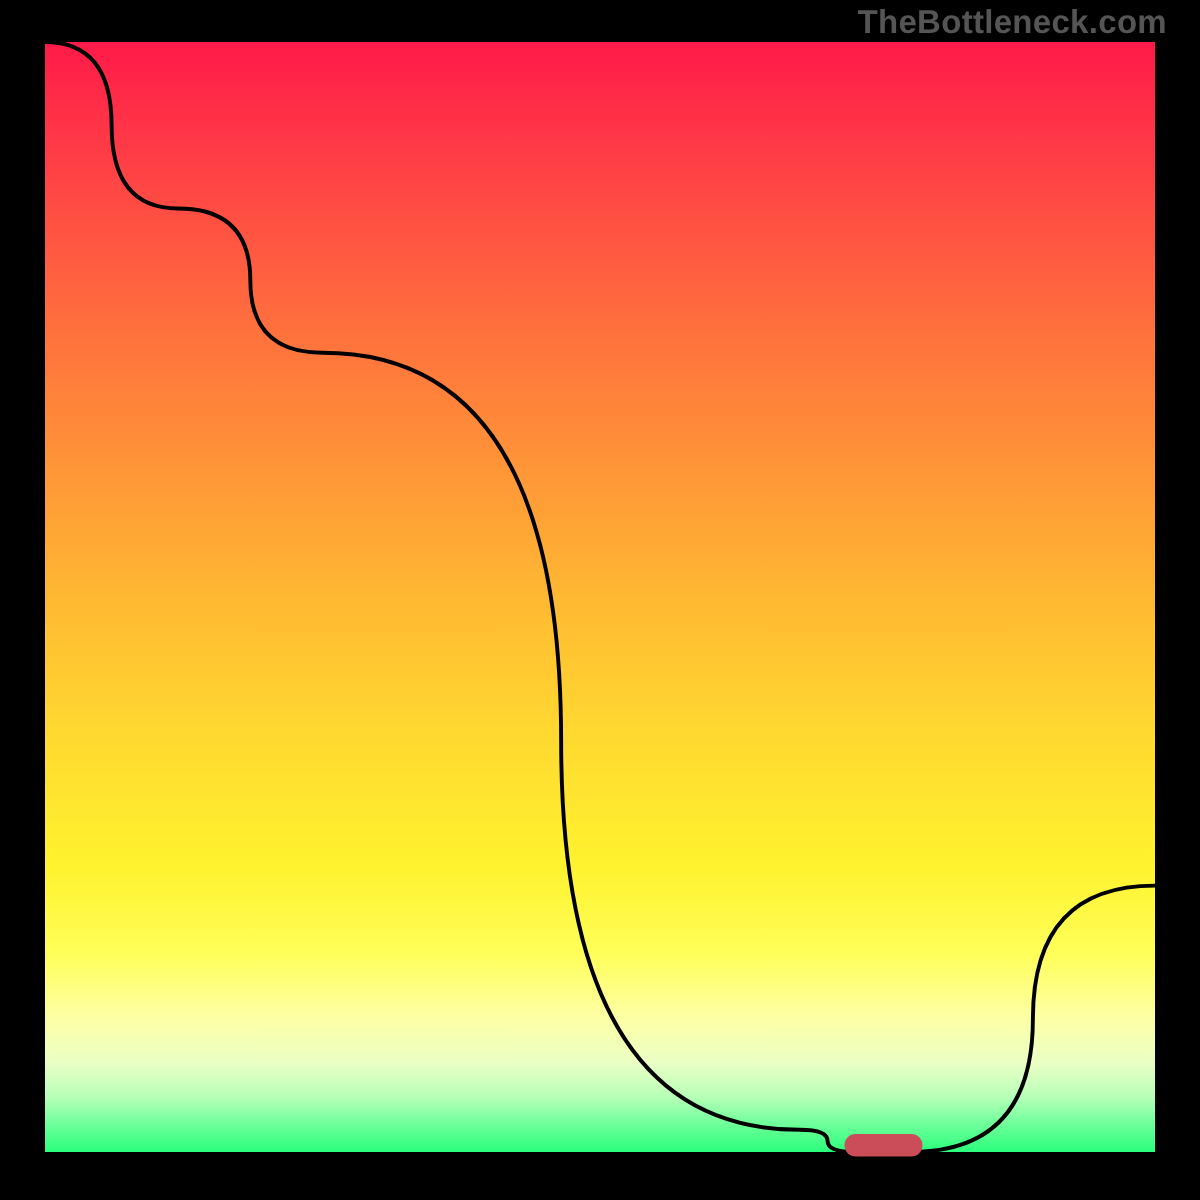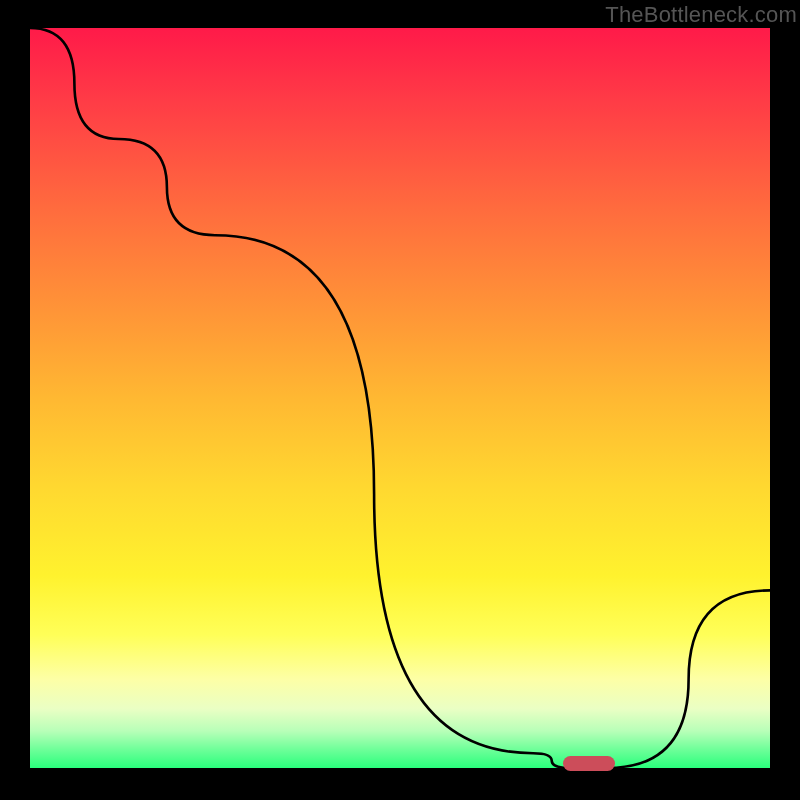--- a/index.html
+++ b/index.html
@@ -13,24 +13,24 @@
   }
   .container {
     position: relative;
     width: 800px;
     height: 800px;
     background: #000;
   }
   .watermark {
     position: absolute;
     top: 2px;
-    right: 3px;
+    right: 22px;
     color: #555;
     font-size: 22px;
-    font-weight: 400;
+    font-weight: 700;
     letter-spacing: 0.2px;
     z-index: 5;
   }
   .plot-area {
     position: absolute;
     left: 30px;
     top: 28px;
     width: 740px;
     height: 740px;
   }

